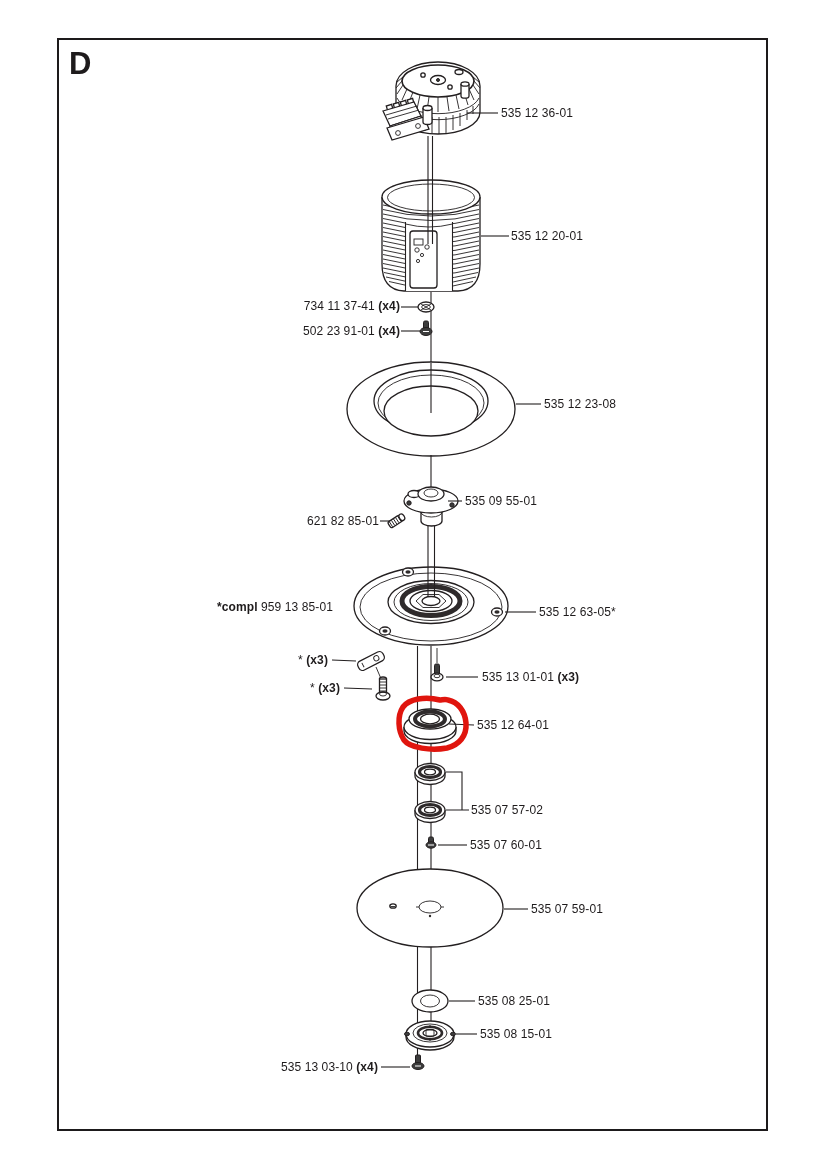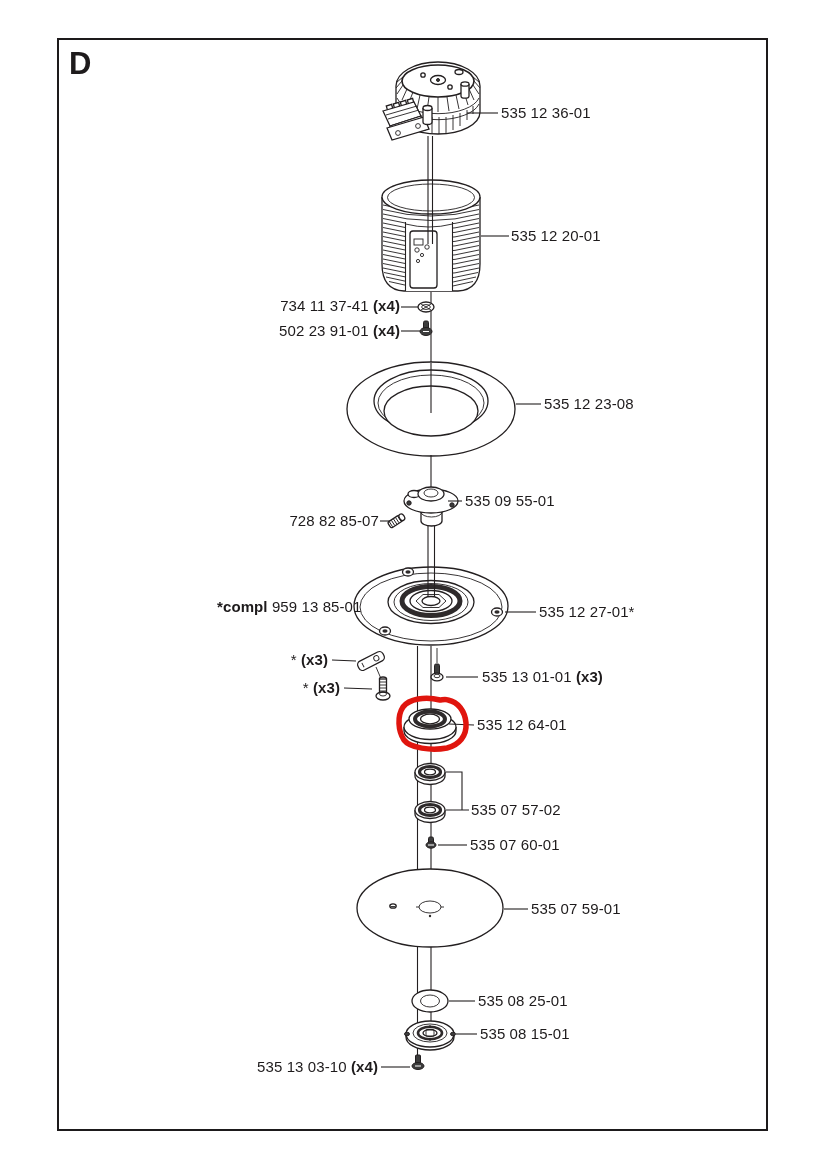--- a/index.html
+++ b/index.html
@@ -2,21 +2,21 @@
 <html><head>
 <meta charset="utf-8">
 <style>
   html,body { margin:0; padding:0; background:#ffffff; }
   .page { position:relative; width:826px; height:1168px; background:#ffffff; overflow:hidden;
           font-family:"Liberation Sans", sans-serif; }
   .frame { position:absolute; left:57px; top:38px; width:707px; height:1089px;
            border:2px solid #1d1a1b; background:#ffffff; }
   .letter { position:absolute; left:69px; top:46px; font-size:31px; font-weight:700; color:#1e1b1c; }
   .diagram-svg { position:absolute; left:0; top:0; width:826px; height:1168px; }
-  .lbl { position:absolute; font-size:15px; color:#1e1b1c; white-space:nowrap;
+  .lbl { position:absolute; font-size:12px; color:#1e1b1c; white-space:nowrap;
          transform:translateY(-52%); letter-spacing:0.1px; }
   .lbl .b { font-weight:700; }
   
   .s   { fill:#ffffff; stroke:#231f20; stroke-width:1.3; }
   .s2  { fill:#ffffff; stroke:#231f20; stroke-width:1.6; }
   .ln  { fill:none; stroke:#231f20; stroke-width:1.1; }
   .thin{ fill:none; stroke:#231f20; stroke-width:0.9; }
   .dk  { fill:#3c3c3c; stroke:#231f20; stroke-width:1; }
   .ring{ fill:none; stroke:#2e2a2b; }
 </style>
@@ -296,23 +296,23 @@
 
     <path fill="none" stroke-width="5.5" stroke-linecap="round" stroke-linejoin="round" d="M 440,700 C 425,696 409,699 403,707 C 397,716 398,731 404,740 C 410,748 431,751 447,748 C 459,745 467,736 466,723 C 465,711 458,702 448,700 C 445,699 442,700 440,700" stroke="#e0150e"></path>
   </svg>
 
   <div class="lbl" style="left:501px;top:113px"><span>535 12 36-01</span><span class="b"></span><span></span></div>
   <div class="lbl" style="left:511px;top:236px"><span>535 12 20-01</span><span class="b"></span><span></span></div>
   <div class="lbl" style="right:426px;top:306px"><span>734 11 37-41 </span><span class="b">(x4)</span><span></span></div>
   <div class="lbl" style="right:426px;top:331px"><span>502 23 91-01 </span><span class="b">(x4)</span><span></span></div>
   <div class="lbl" style="left:544px;top:404px"><span>535 12 23-08</span><span class="b"></span><span></span></div>
   <div class="lbl" style="left:465px;top:501px"><span>535 09 55-01</span><span class="b"></span><span></span></div>
-  <div class="lbl" style="right:447px;top:521px"><span>728 82 85-07</span><span class="b"></span><span></span></div>
+  <div class="lbl" style="right:447px;top:521px"><span>621 82 85-01</span><span class="b"></span><span></span></div>
   <div class="lbl" style="left:217px;top:607px"><span></span><span class="b">*compl</span><span> 959 13 85-01</span></div>
-  <div class="lbl" style="left:539px;top:612px"><span>535 12 27-01*</span><span class="b"></span><span></span></div>
+  <div class="lbl" style="left:539px;top:612px"><span>535 12 63-05*</span><span class="b"></span><span></span></div>
   <div class="lbl" style="right:498px;top:660px"><span>* </span><span class="b">(x3)</span><span></span></div>
   <div class="lbl" style="right:486px;top:688px"><span>* </span><span class="b">(x3)</span><span></span></div>
   <div class="lbl" style="left:482px;top:677px"><span>535 13 01-01 </span><span class="b">(x3)</span><span></span></div>
   <div class="lbl" style="left:477px;top:725px"><span>535 12 64-01</span><span class="b"></span><span></span></div>
   <div class="lbl" style="left:471px;top:810px"><span>535 07 57-02</span><span class="b"></span><span></span></div>
   <div class="lbl" style="left:470px;top:845px"><span>535 07 60-01</span><span class="b"></span><span></span></div>
   <div class="lbl" style="left:531px;top:909px"><span>535 07 59-01</span><span class="b"></span><span></span></div>
   <div class="lbl" style="left:478px;top:1001px"><span>535 08 25-01</span><span class="b"></span><span></span></div>
   <div class="lbl" style="left:480px;top:1034px"><span>535 08 15-01</span><span class="b"></span><span></span></div>
   <div class="lbl" style="right:448px;top:1067px"><span>535 13 03-10 </span><span class="b">(x4)</span><span></span></div>

